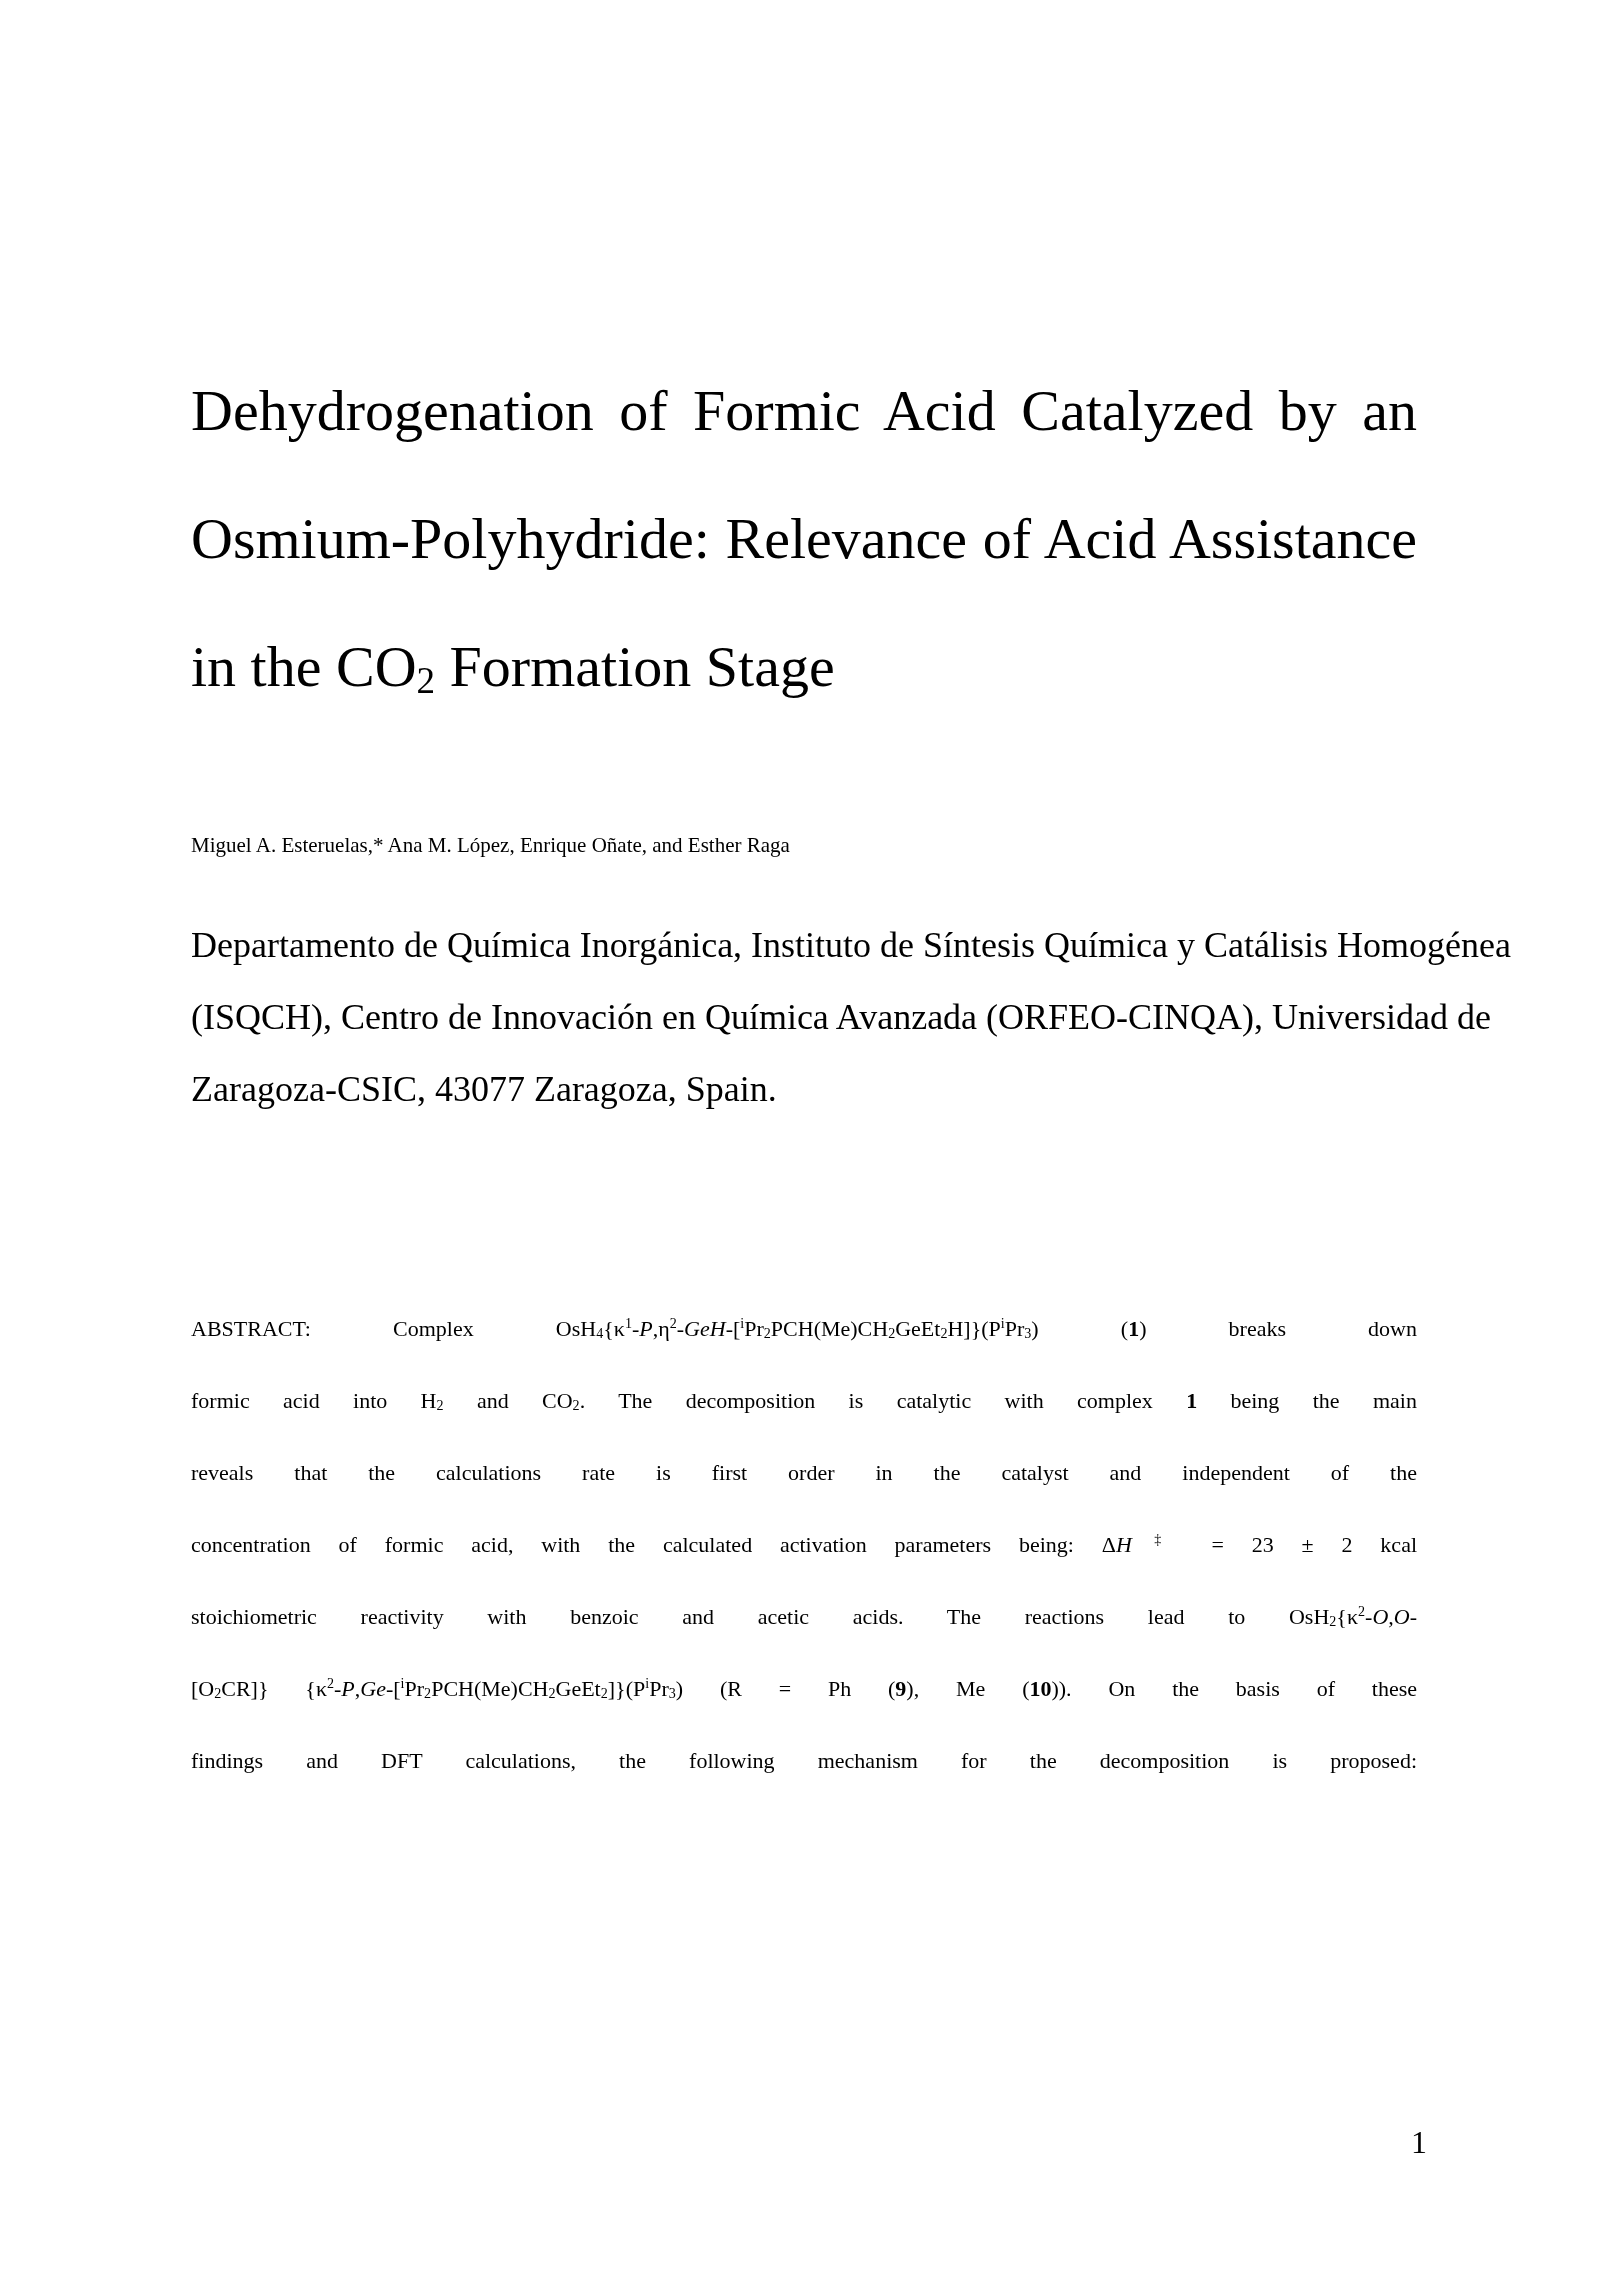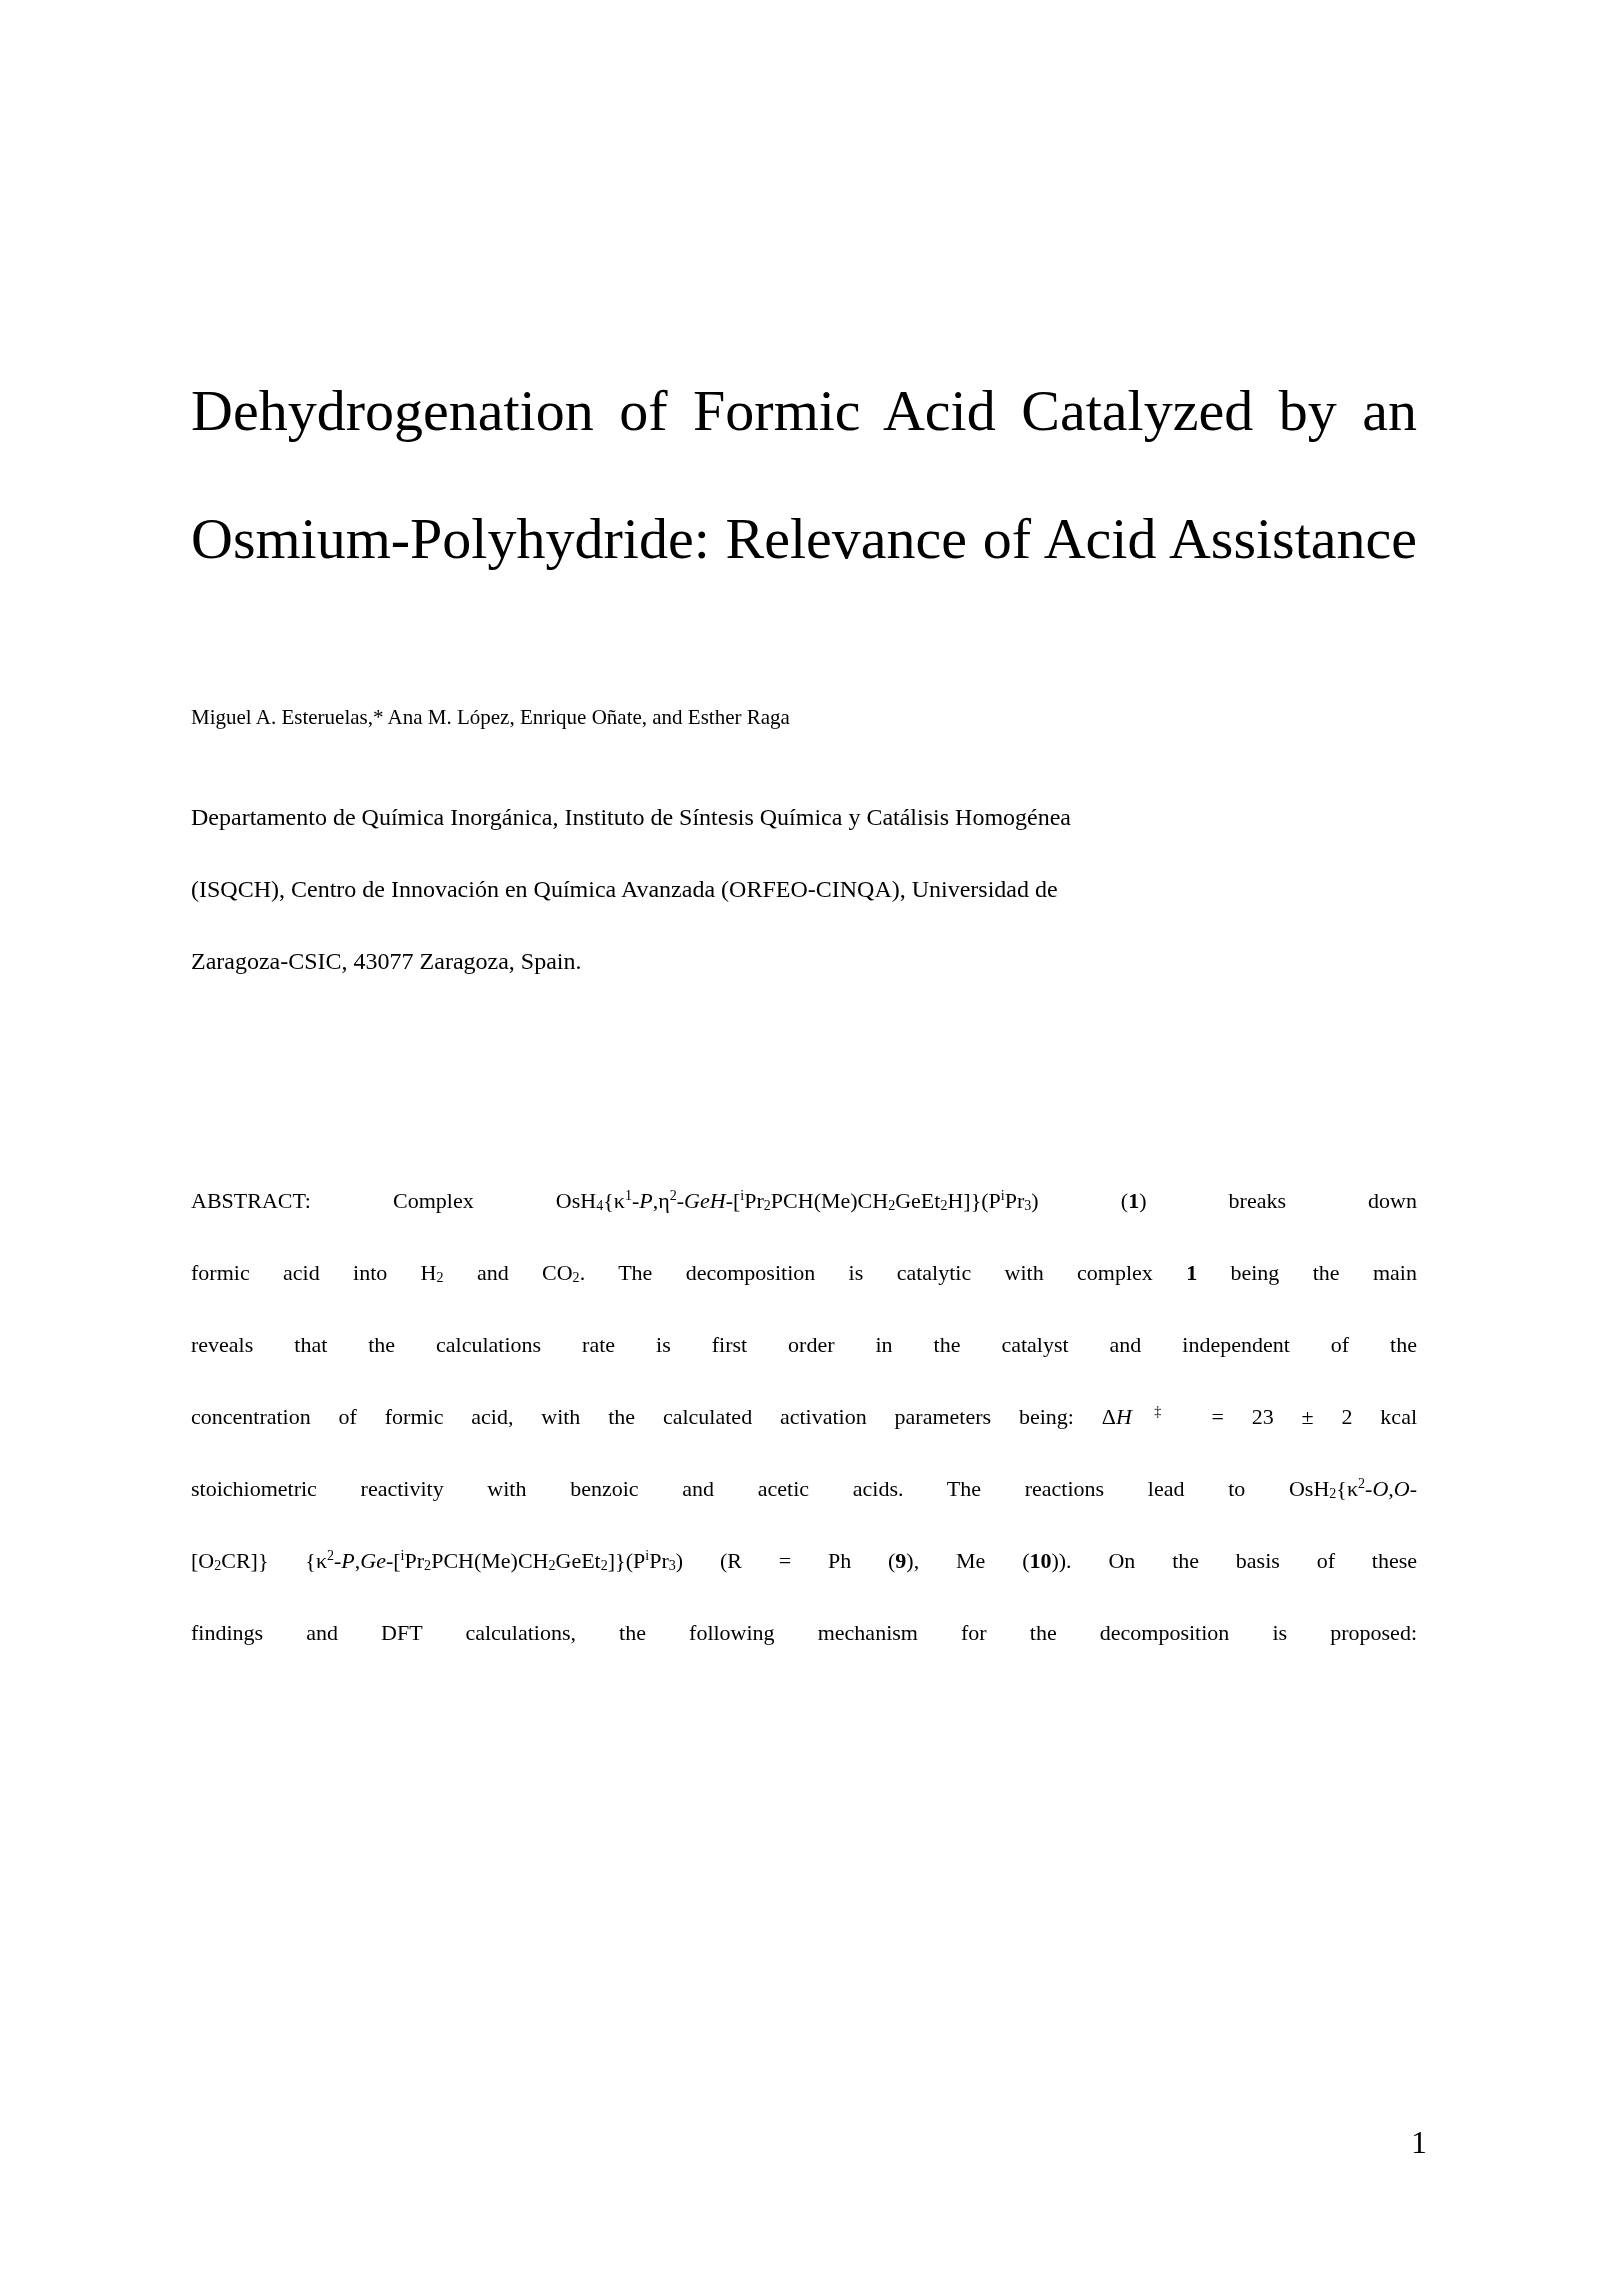--- a/index.html
+++ b/index.html
@@ -24,21 +24,21 @@
     line-height: 128px;
     font-weight: normal;
   }
   .byline {
     margin-top: 78px;
     font-size: 21px;
     line-height: 72px;
   }
   .affiliation {
     margin-top: 27.5px;
-    font-size: 24px;
+    font-size: 36px;
     line-height: 72px;
     font-family: Liberation Serif, serif;
   }
   .abstract {
     margin-top: 168px;
     font-size: 22px;
     line-height: 72px;
   }
   .jline {
     text-align: justify;
@@ -75,20 +75,21 @@
 </style>
 </head>
 <body>
 
 <main class="page">
   <div class="content">
 
     <div class="title">
       <div class="jline">Dehydrogenation of Formic Acid Catalyzed by an</div>
       <div class="jline">Osmium-Polyhydride: Relevance of Acid Assistance</div>
+      <div class="plainline">in the CO<sub>2</sub> Formation Stage</div>
     </div>
 
     <div class="byline">
       <div class="plainline">Miguel A. Esteruelas,* Ana M. López, Enrique Oñate, and Esther Raga</div>
     </div>
 
     <div class="affiliation">
       <div class="plainline">Departamento de Química Inorgánica, Instituto de Síntesis Química y Catálisis Homogénea</div>
       <div class="plainline">(ISQCH), Centro de Innovación en Química Avanzada (ORFEO-CINQA), Universidad de</div>
       <div class="plainline">Zaragoza-CSIC, 43077 Zaragoza, Spain.</div>

